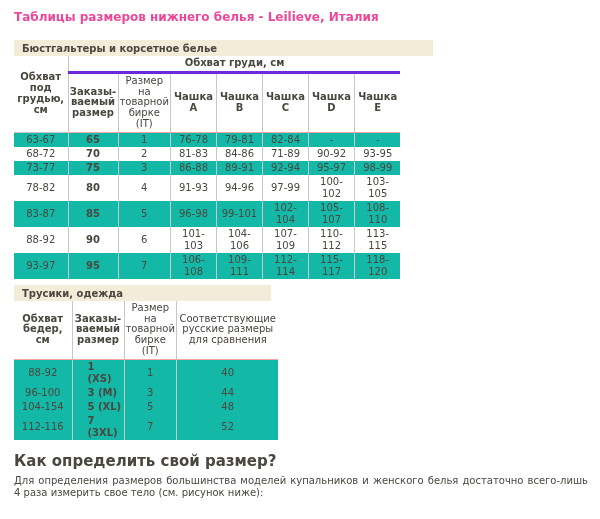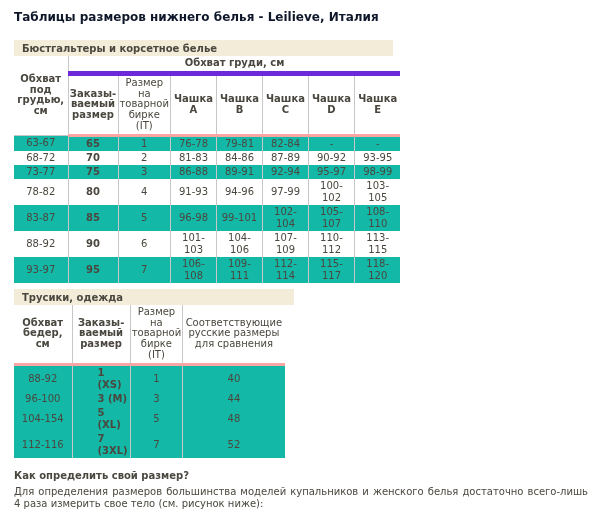--- a/index.html
+++ b/index.html
@@ -5,48 +5,48 @@
   * { box-sizing: border-box; }
   html, body { margin: 0; padding: 0; }
   body {
     width: 600px; height: 519px; overflow: hidden;
     background: #ffffff;
     color: #4a473f;
     font-family: "DejaVu Sans", "Liberation Sans", sans-serif;
   }
   .wrap { padding: 6px 12px 0 14px; }
 
-  .page-title { font-size: 12px; font-weight: bold; margin: 4px 0 16px 0; color: #0f172a; }
+  .page-title { font-size: 12px; font-weight: bold; margin: 4px 0 16px 0; color: #ec4899; }
 
   .section-bar {
     background: #f3ecd9; font-size: 10px; font-weight: bold;
     padding: 3px 8px 2px 8px;
   }
-  .bar-bras { width: 379px; }
-  .bar-panties { width: 280px; margin-top: 6px; }
+  .bar-bras { width: 419px; }
+  .bar-panties { width: 257px; margin-top: 6px; }
 
   table { border-collapse: collapse; table-layout: fixed; font-size: 10px; color: #4a473f; }
   th {
     font-weight: bold; line-height: 1.08; padding: 2px 1px;
     text-align: center; vertical-align: middle; white-space: pre-line;
   }
   td {
     line-height: 1.2; padding: 1px 2px;
     text-align: center; vertical-align: middle; white-space: pre-line;
   }
   th:not(.c0), td:not(.c0) { border-left: 1px solid #c7c7c7; }
-  .span-head { border-bottom: 5px solid #6d28d9; }
+  .span-head { border-bottom: 3px solid #6d28d9; }
   .rowspan-head { border-bottom: 1px solid #c7c7c7; text-align: center; }
-  .head-bottom th { border-bottom: 3px solid #fca5a5; }
+  .head-bottom th { border-bottom: 1px solid #fca5a5; }
   tr.odd { background: #14b8a6; }
   .b { font-weight: bold; text-align: center; }
   .reg { font-weight: normal; }
-  .lft { text-align: left; padding-left: 25px; }
-
-  .howto-title { font-size: 10px; font-weight: bold; margin: 12px 0 5px 0; }
+  .lft { text-align: left; padding-left: 15px; }
+
+  .howto-title { font-size: 15px; font-weight: bold; margin: 12px 0 5px 0; }
   .para { font-size: 10px; line-height: 1.22; text-align: justify; margin: 0 0 6px 0; }
 </style>
 </head>
 <body>
 
 <div class="wrap">
 
   <div class="page-title">Таблицы размеров нижнего белья - Leilieve, Италия</div>
 
   <div class="section-bar bar-bras">Бюстгальтеры и корсетное белье</div>
@@ -94,21 +94,21 @@
           <td>82-84</td>
           <td>-</td>
           <td>-</td>
         </tr>
         <tr>
           <td class="c0">68-72</td>
           <td class="b">70</td>
           <td>2</td>
           <td>81-83</td>
           <td>84-86</td>
-          <td>87-89</td>
+          <td>71-89</td>
           <td>90-92</td>
           <td>93-95</td>
         </tr>
         <tr class="odd">
           <td class="c0">73-77</td>
           <td class="b">75</td>
           <td>3</td>
           <td>86-88</td>
           <td>89-91</td>
           <td>92-94</td>

